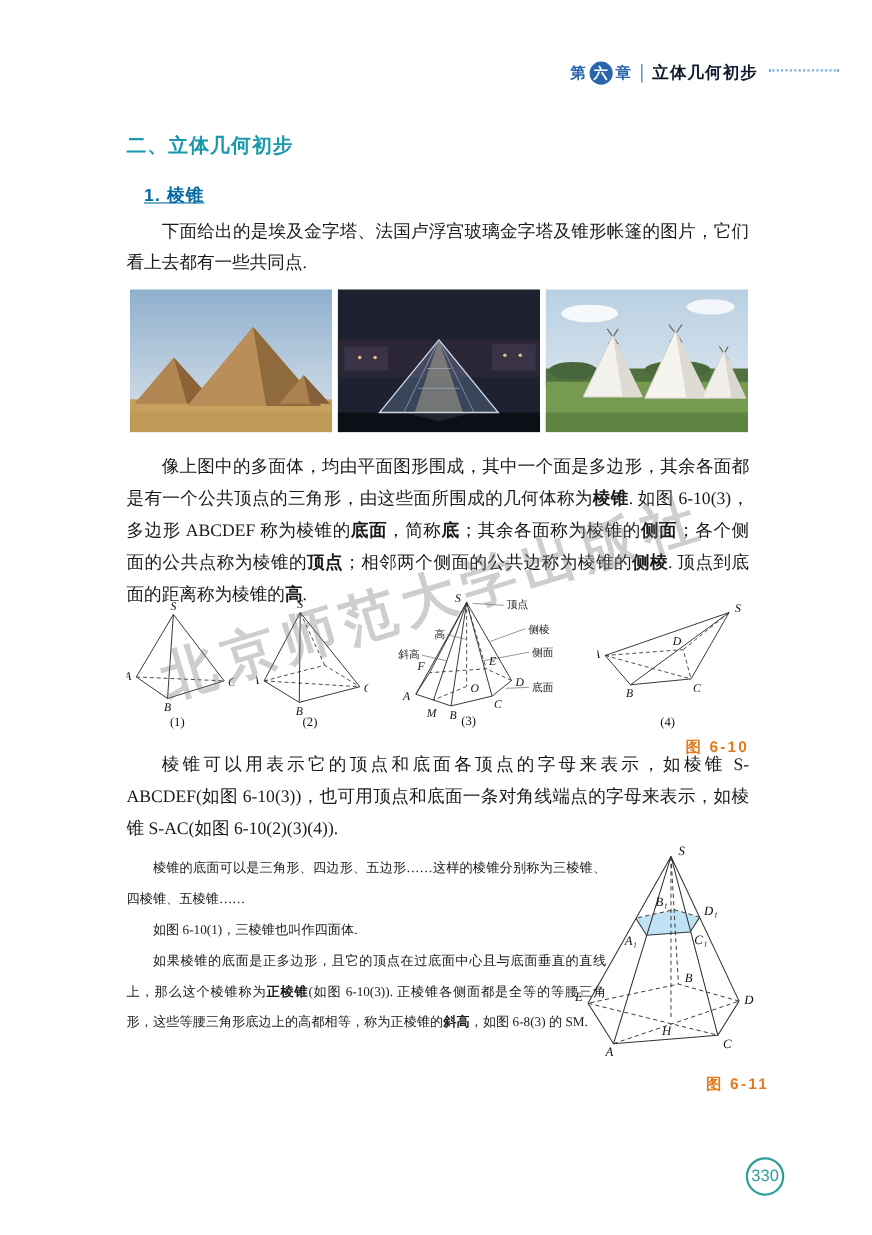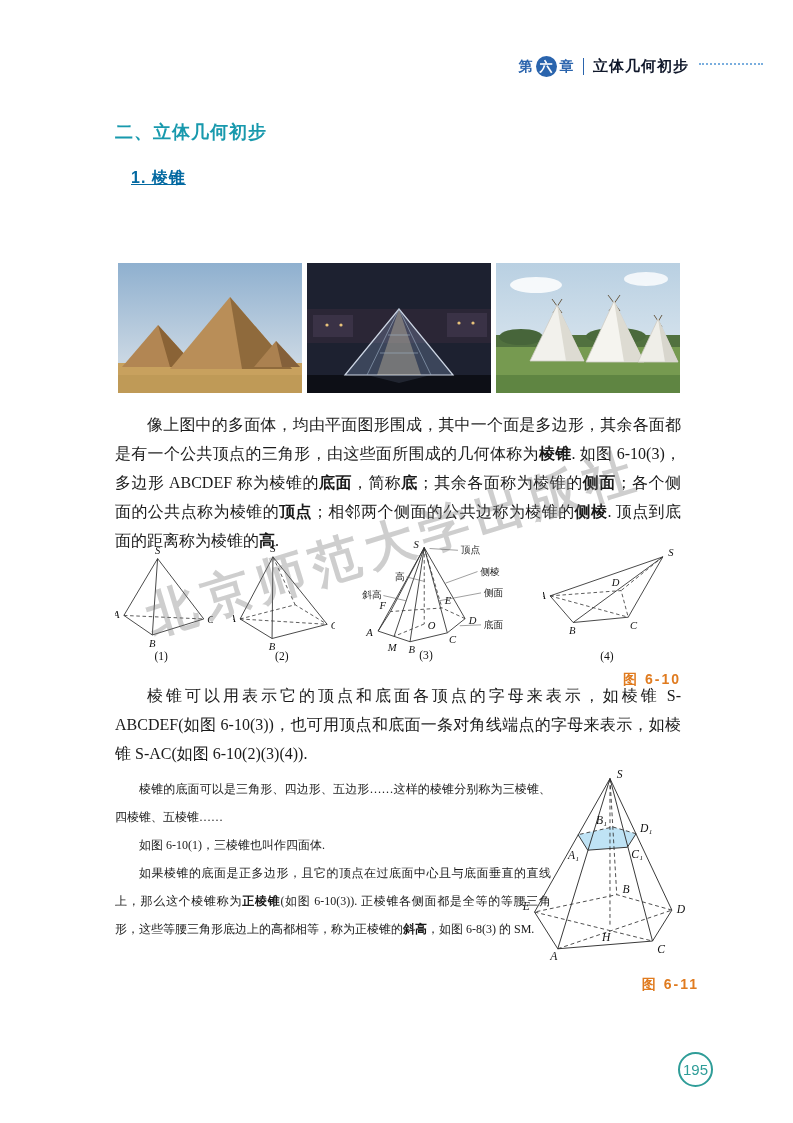--- a/index.html
+++ b/index.html
@@ -83,20 +83,21 @@
     <span class="ch-badge">六</span>
     <span class="ch-word">章</span>
     <span class="hdr-divider"></span>
     <span class="book-title">立体几何初步</span>
     <span class="dotted-leader"></span>
   </div>
 
   <div class="h1">二、立体几何初步</div>
   <div class="h2">1. 棱锥</div>
 
+  <p class="para p-intro">下面给出的是埃及金字塔、法国卢浮宫玻璃金字塔及锥形帐篷的图片，它们看上去都有一些共同点.</p>
 
   <div class="photos">
     <svg width="184" height="130" viewBox="0 0 184 130">
       <defs>
         <linearGradient id="sky1" x1="0" y1="0" x2="0" y2="1">
           <stop offset="0" stop-color="#8fb0cf"></stop>
             <stop offset="1" stop-color="#dde4ea"></stop>
         </linearGradient>
       </defs>
       <rect width="184" height="130" fill="url(#sky1)"></rect>
@@ -264,16 +265,16 @@
         <text class="ml" x="157" y="151">D</text>
         <text class="ml" x="84" y="180" text-anchor="middle">H</text>
       </svg>
       <div class="fig-caption">图 6-11</div>
     </div>
   </div>
 
   <div class="watermark">北京师范大学出版社</div>
 
   <div class="page-badge">
-    <span>195</span>
+    <span>330</span>
   </div>
 
 </div>
 
 </body></html>

